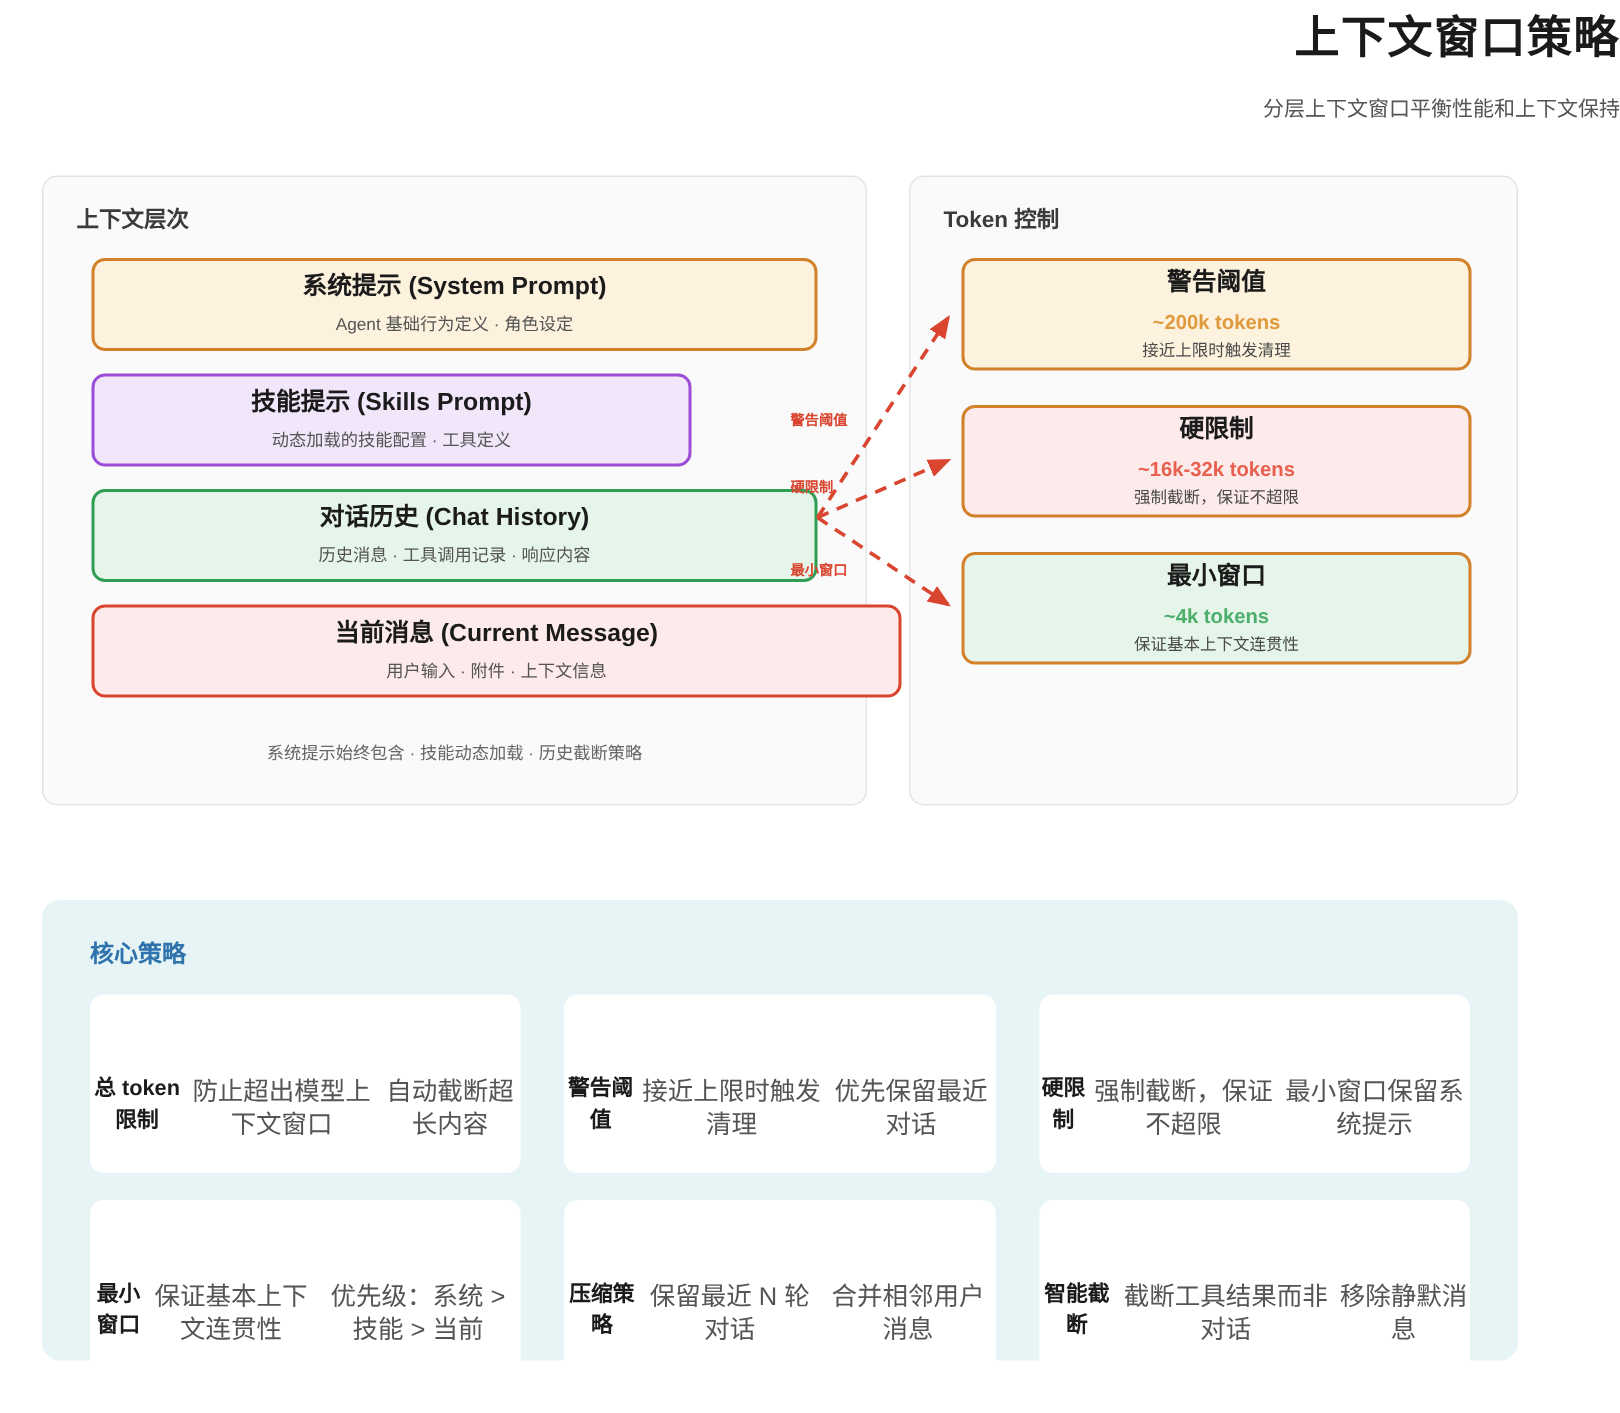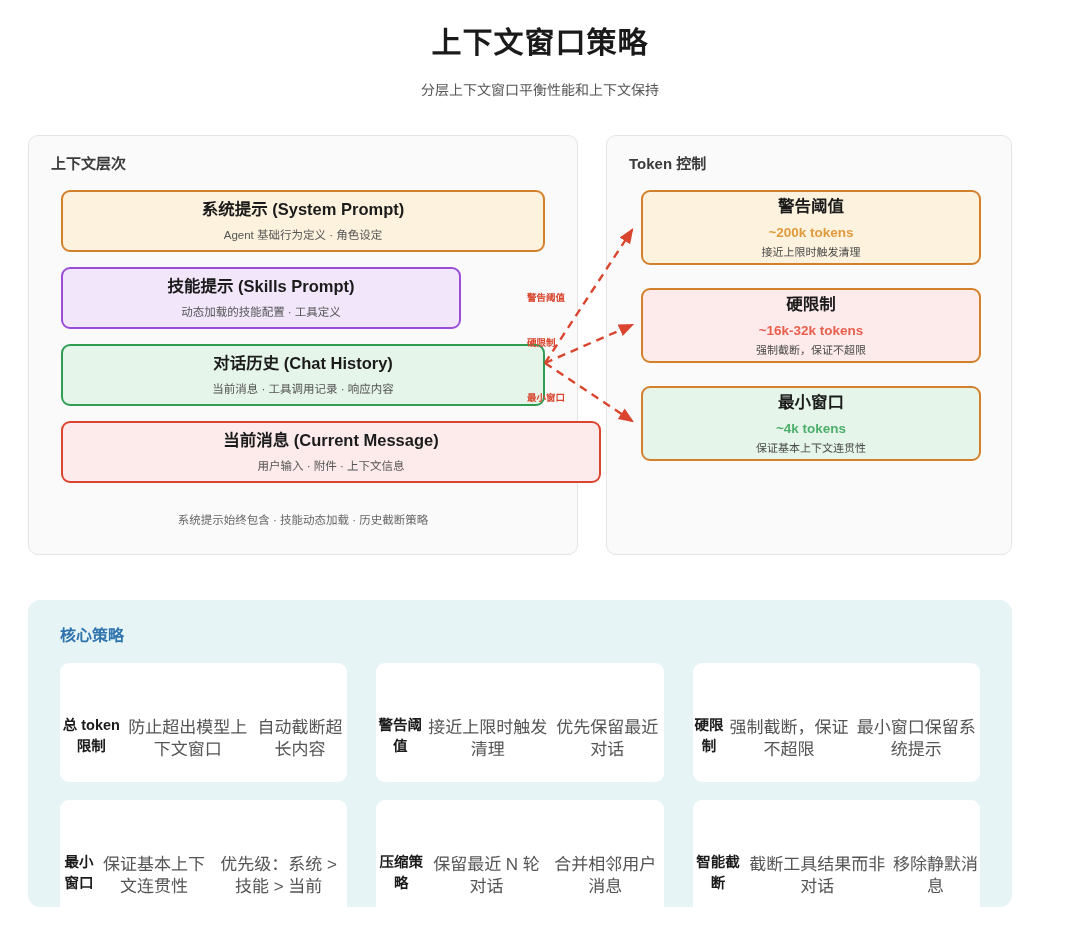--- a/index.html
+++ b/index.html
@@ -9,21 +9,21 @@
     width: 1080px;
     height: 942px;
     background: #ffffff;
     font-family: "Liberation Sans", "DejaVu Sans", sans-serif;
     color: #222222;
     position: relative;
     overflow: hidden;
   }
 
   
-  .page-header { text-align: center; padding-top: 18px; }
+  .page-header { text-align: right; }
   .page-title {
     font-size: 30px;
     font-weight: bold;
     color: #1a1a1a;
     letter-spacing: 1px;
   }
   .page-subtitle {
     font-size: 14px;
     color: #555555;
     margin-top: 17px;
@@ -177,21 +177,21 @@
       <div class="box-sub">Agent 基础行为定义 · 角色设定</div>
     </div>
 
     <div class="box" style="left: 32px; top: 131px; width: 400px; height: 62px; border-color: rgb(155, 77, 216); background: rgb(242, 230, 251);">
       <div class="box-title">技能提示 (Skills Prompt)</div>
       <div class="box-sub">动态加载的技能配置 · 工具定义</div>
     </div>
 
     <div class="box" style="left: 32px; top: 208px; width: 484px; height: 62px; border-color: rgb(47, 158, 84); background: rgb(230, 245, 233);">
       <div class="box-title">对话历史 (Chat History)</div>
-      <div class="box-sub">当前消息 · 工具调用记录 · 响应内容</div>
+      <div class="box-sub">历史消息 · 工具调用记录 · 响应内容</div>
     </div>
 
     <div class="box" style="left: 32px; top: 285px; width: 540px; height: 62px; border-color: rgb(217, 69, 47); background: rgb(253, 234, 234);">
       <div class="box-title">当前消息 (Current Message)</div>
       <div class="box-sub">用户输入 · 附件 · 上下文信息</div>
     </div>
 
     <div class="panel-footnote">系统提示始终包含 · 技能动态加载 · 历史截断策略</div>
   </div>
 

